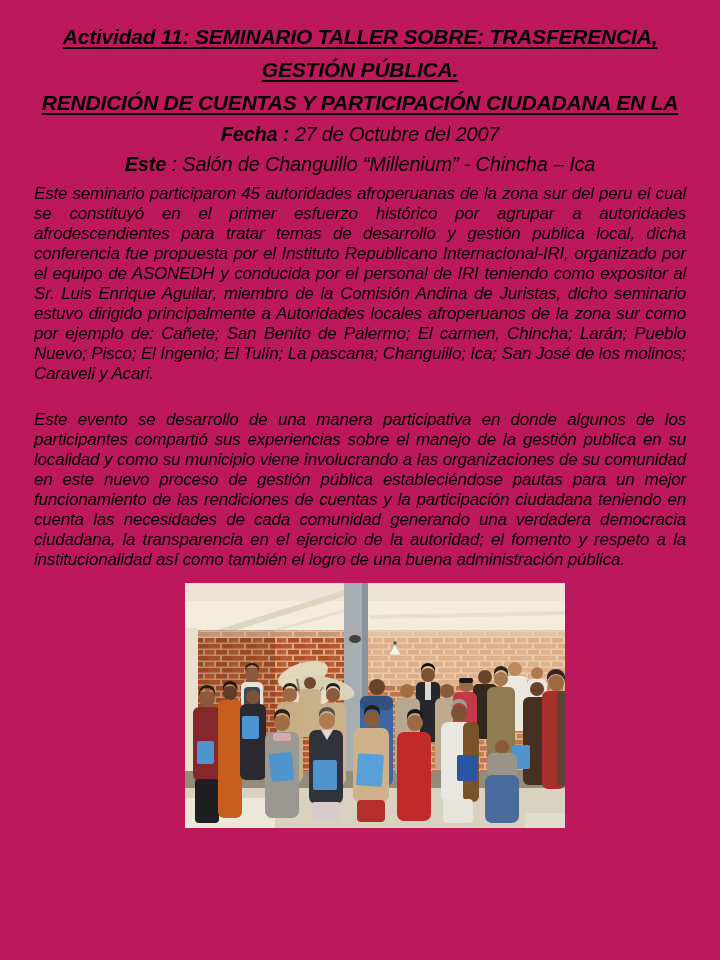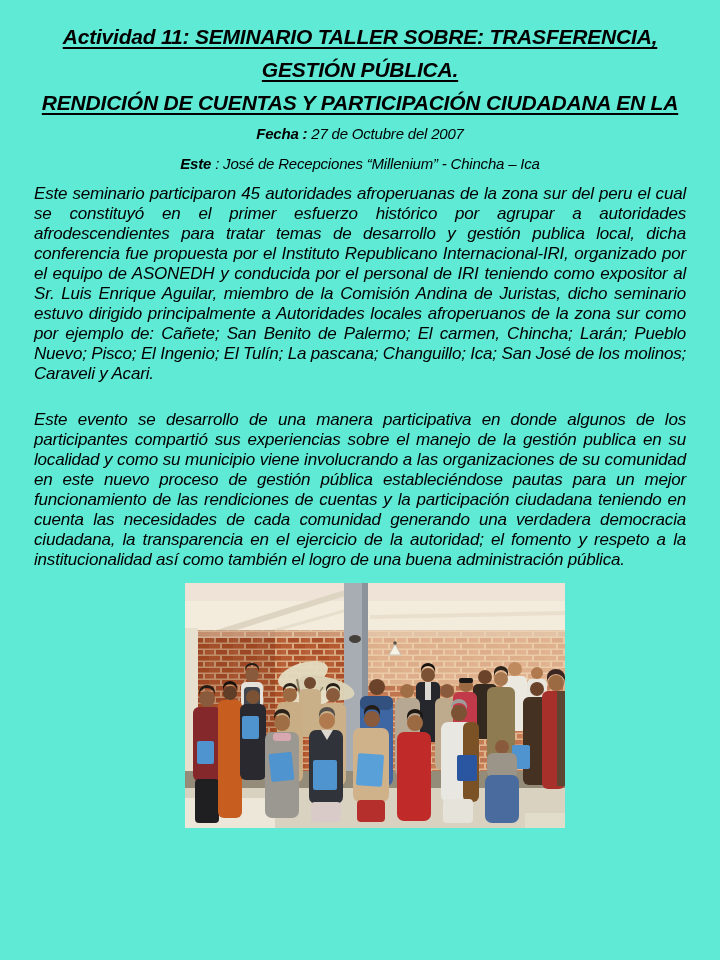--- a/index.html
+++ b/index.html
@@ -1,26 +1,26 @@
 <!DOCTYPE html>
 <html><head>
 <meta charset="utf-8">
 <style>
   html,body{margin:0;padding:0;background:#ffffff;}
   .page{
-    width:720px;height:960px;background:#5eead4;overflow:hidden;
+    width:720px;height:960px;background:#be185d;overflow:hidden;
     font-family:"Liberation Sans",sans-serif;font-style:italic;color:#000;
     box-sizing:border-box;padding:20px 34px 0 34px;letter-spacing:-0.2px;
   }
   .title-block{text-align:center;}
   .title-line{
     font-weight:bold;font-size:21px;line-height:33px;
     text-decoration:underline;text-underline-offset:3px;
   }
-  .meta-line{text-align:center;font-size:15px;line-height:30px;}
+  .meta-line{text-align:center;font-size:20px;line-height:30px;}
   .meta-label{font-weight:bold;}
   .body-par{
     font-size:17px;line-height:20px;text-align:justify;margin:0;
     text-justify:inter-word;
   }
   .par1{margin-top:5px;}
   .par2{margin-top:26px;}
   .photo-wrap{width:380px;height:245px;margin:13px 0 0 151px;}
   .photo-wrap svg{display:block;}
 </style>
@@ -30,21 +30,21 @@
 <div class="page">
 
   <div class="title-block">
     <div class="title-line">Actividad 11: SEMINARIO TALLER SOBRE: TRASFERENCIA,</div>
     <div class="title-line">GESTIÓN PÚBLICA.</div>
     <div class="title-line">RENDICIÓN DE CUENTAS Y PARTICIPACIÓN CIUDADANA EN LA</div>
   </div>
 
   <div class="meta-line"><span class="meta-label">Fecha :</span><span> 27 de  Octubre del 2007</span></div>
 
-  <div class="meta-line"><span class="meta-label">Este</span><span> : José de Recepciones “Millenium” -  Chincha – Ica</span></div>
+  <div class="meta-line"><span class="meta-label">Este</span><span> : Salón de Changuillo “Millenium” -  Chincha – Ica</span></div>
 
   <p class="body-par par1">Este seminario participaron 45 autoridades afroperuanas de la zona sur del peru el cual se constituyó en el primer esfuerzo histórico por agrupar a autoridades afrodescendientes para tratar temas de desarrollo y gestión publica local, dicha conferencia  fue propuesta por el Instituto Republicano Internacional-IRI, organizado por el equipo de ASONEDH y conducida por el personal de IRI teniendo como expositor al Sr. Luis Enrique Aguilar, miembro de la Comisión Andina de Juristas, dicho seminario estuvo dirigido principalmente a Autoridades locales afroperuanos de la zona sur como por ejemplo de: Cañete; San Benito de Palermo; El carmen, Chincha; Larán; Pueblo Nuevo; Pisco; El Ingenio; El Tulín; La pascana; Changuillo; Ica; San José de los molinos; Caraveli y Acari.</p>
 
   <p class="body-par par2">Este evento se desarrollo de una manera participativa en donde algunos de los participantes compartió sus experiencias sobre el manejo de la gestión publica en su localidad y como su municipio viene involucrando a las organizaciones de su comunidad en este nuevo proceso de gestión pública estableciéndose pautas para un mejor funcionamiento de las rendiciones de cuentas y la participación ciudadana teniendo en cuenta las necesidades de cada comunidad generando una verdadera democracia ciudadana, la transparencia en el ejercicio de la autoridad; el fomento y respeto a la institucionalidad así como también el logro de una buena administración pública.</p>
 
   <div class="photo-wrap">
     <svg width="380" height="245" viewBox="0 0 380 245" role="img">
       <defs>
         <pattern id="bricks" width="24" height="12" patternUnits="userSpaceOnUse">
           <rect width="24" height="12" fill="#d8a87e"></rect>

